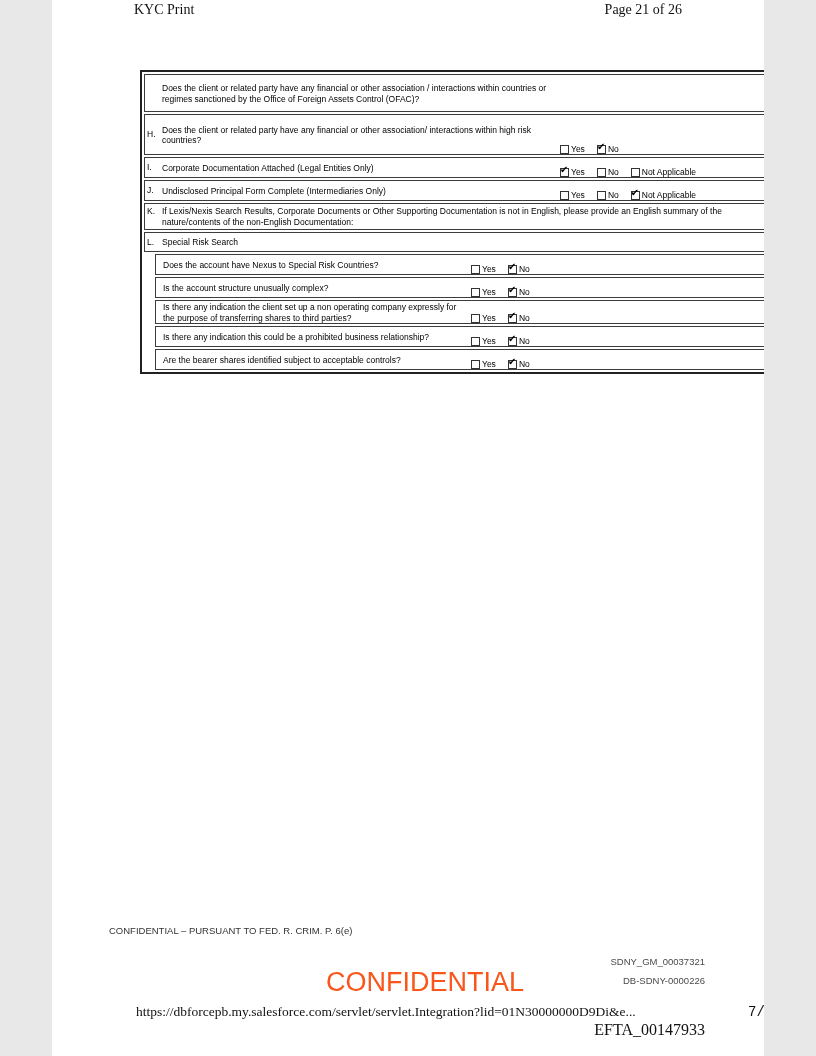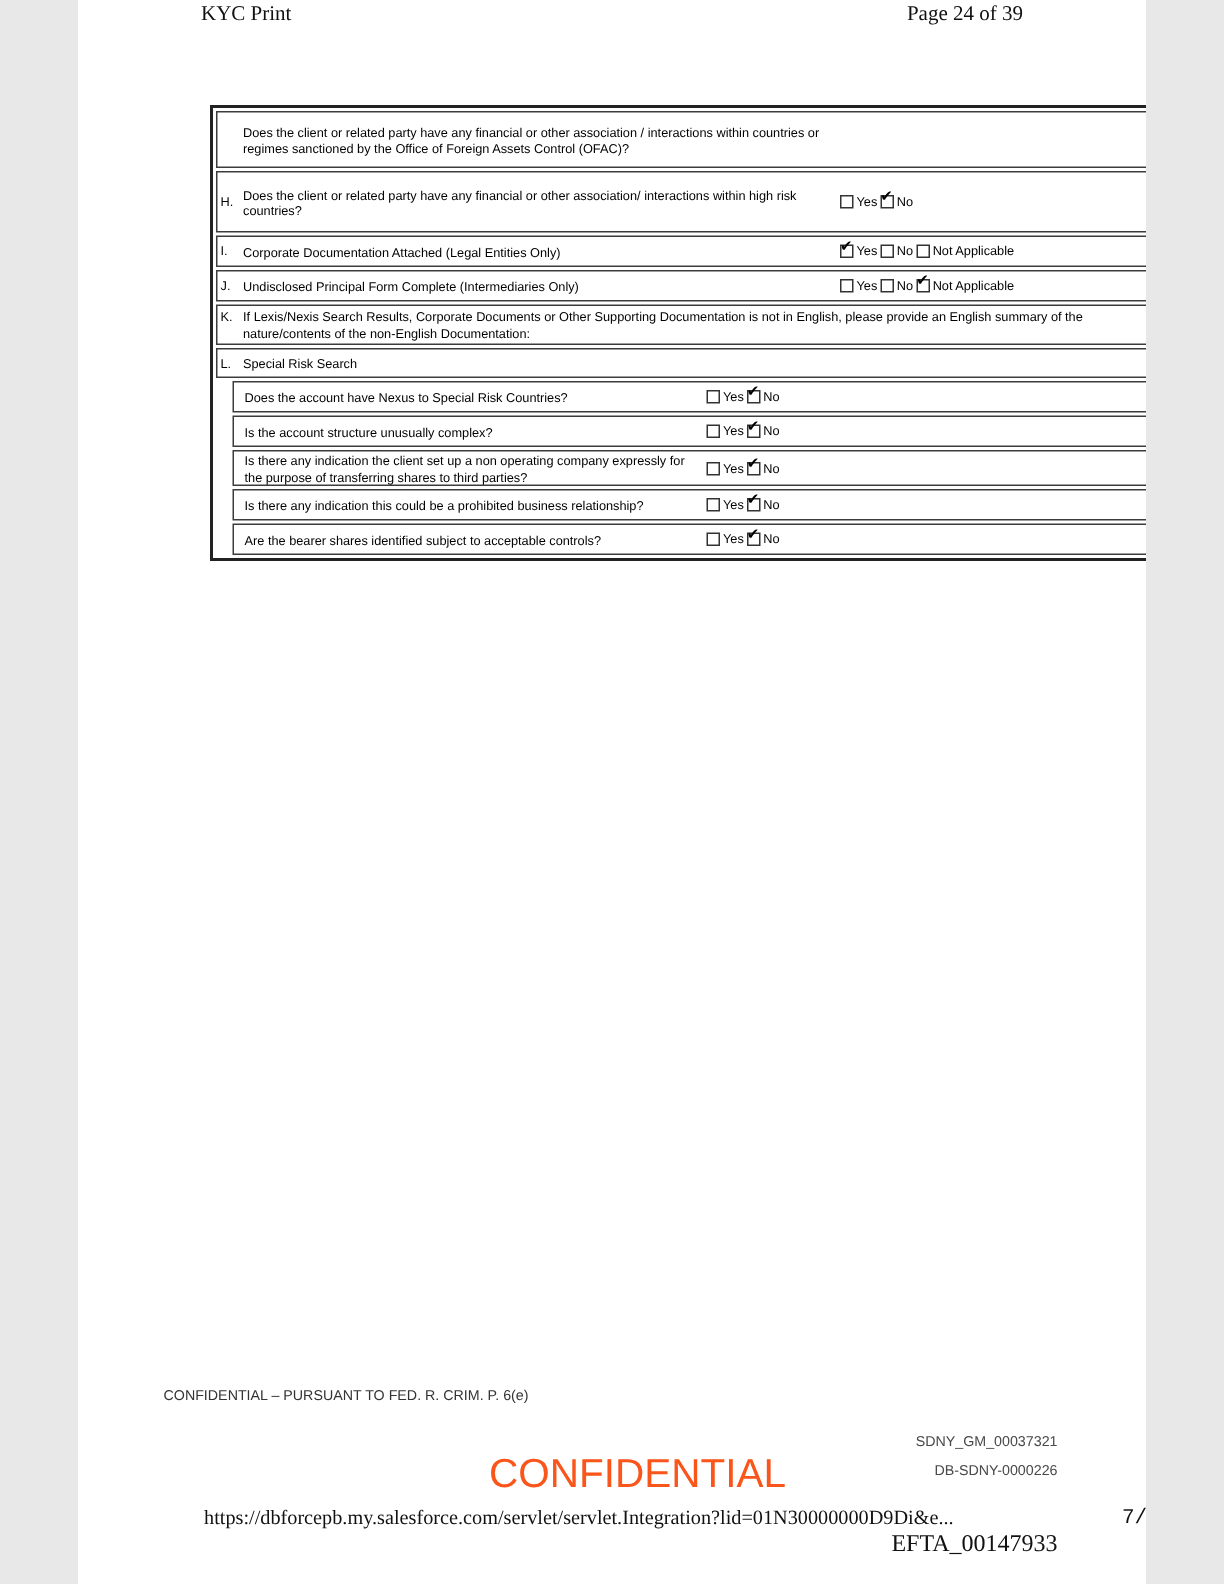--- a/index.html
+++ b/index.html
@@ -16,21 +16,21 @@
   .hdr .pg  { position:absolute; right:82px; top:0; }
 
   
   .tbl { position:absolute; left:88px; top:70px; width:639px;
          border:2px solid #222; background:#fff; }
   .row { border:1px solid #3c3c3c; margin:2px; position:relative;
          display:flex; align-items:center; font-size:8.5px; line-height:10.5px; color:#000; }
   .row .letter { width:17px; flex:0 0 17px; padding-left:2px; font-size:8.5px; }
   .row .q { padding-top:1px; }
   .row .answers { position:absolute; left:415px; top:0; bottom:0;
-                  display:flex; align-items:center; gap:2px; white-space:nowrap; }
+                  display:flex; align-items:flex-end; gap:12px; white-space:nowrap; }
   .row.sub { margin-left:13px; }
   .row.sub .q { padding-left:7px; }
   .row.sub .answers { left:315px; }
 
   .r-ofac { min-height:38px; }
   .r-ofac .q { width:402px; }
   .r-h    { min-height:41px; }
   .r-h .q { width:392px; }
   .r-i, .r-j { min-height:21px; }
   .r-k    { min-height:22px; align-items:flex-start; }
@@ -63,21 +63,21 @@
   .efta { position:absolute; top:1021px; right:59px;
           font-family:Liberation Serif, serif; font-size:16px; color:#111;margin-left:32px; }
 </style>
 </head>
 <body>
 
 <div class="page">
 
   <div class="hdr">
     <span class="ttl">KYC Print</span>
-    <span class="pg">Page 24 of 39</span>
+    <span class="pg">Page 21 of 26</span>
   </div>
 
   <div class="tbl">
 
     <div class="row r-ofac">
       <div class="letter"></div>
       <div class="q">Does the client or related party have any financial or other association / interactions within countries or regimes sanctioned by the Office of Foreign Assets Control (OFAC)?</div>
     </div>
 
     <div class="row r-h">

